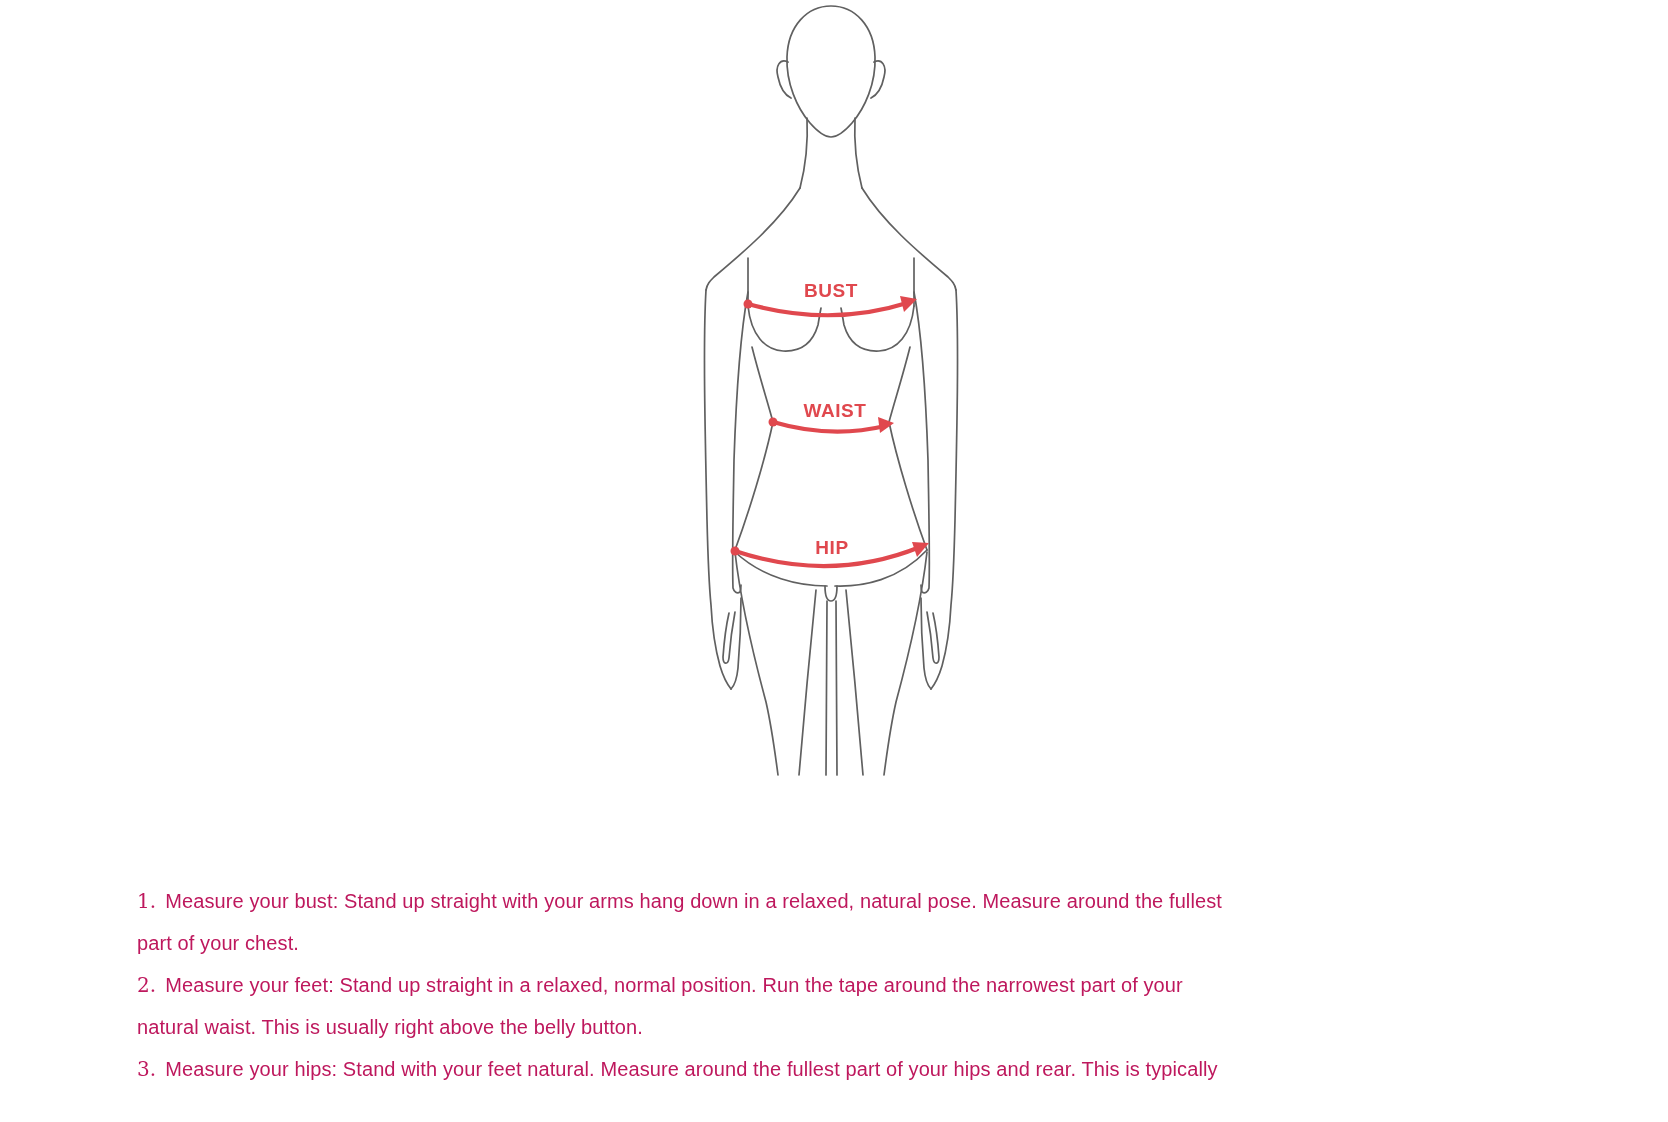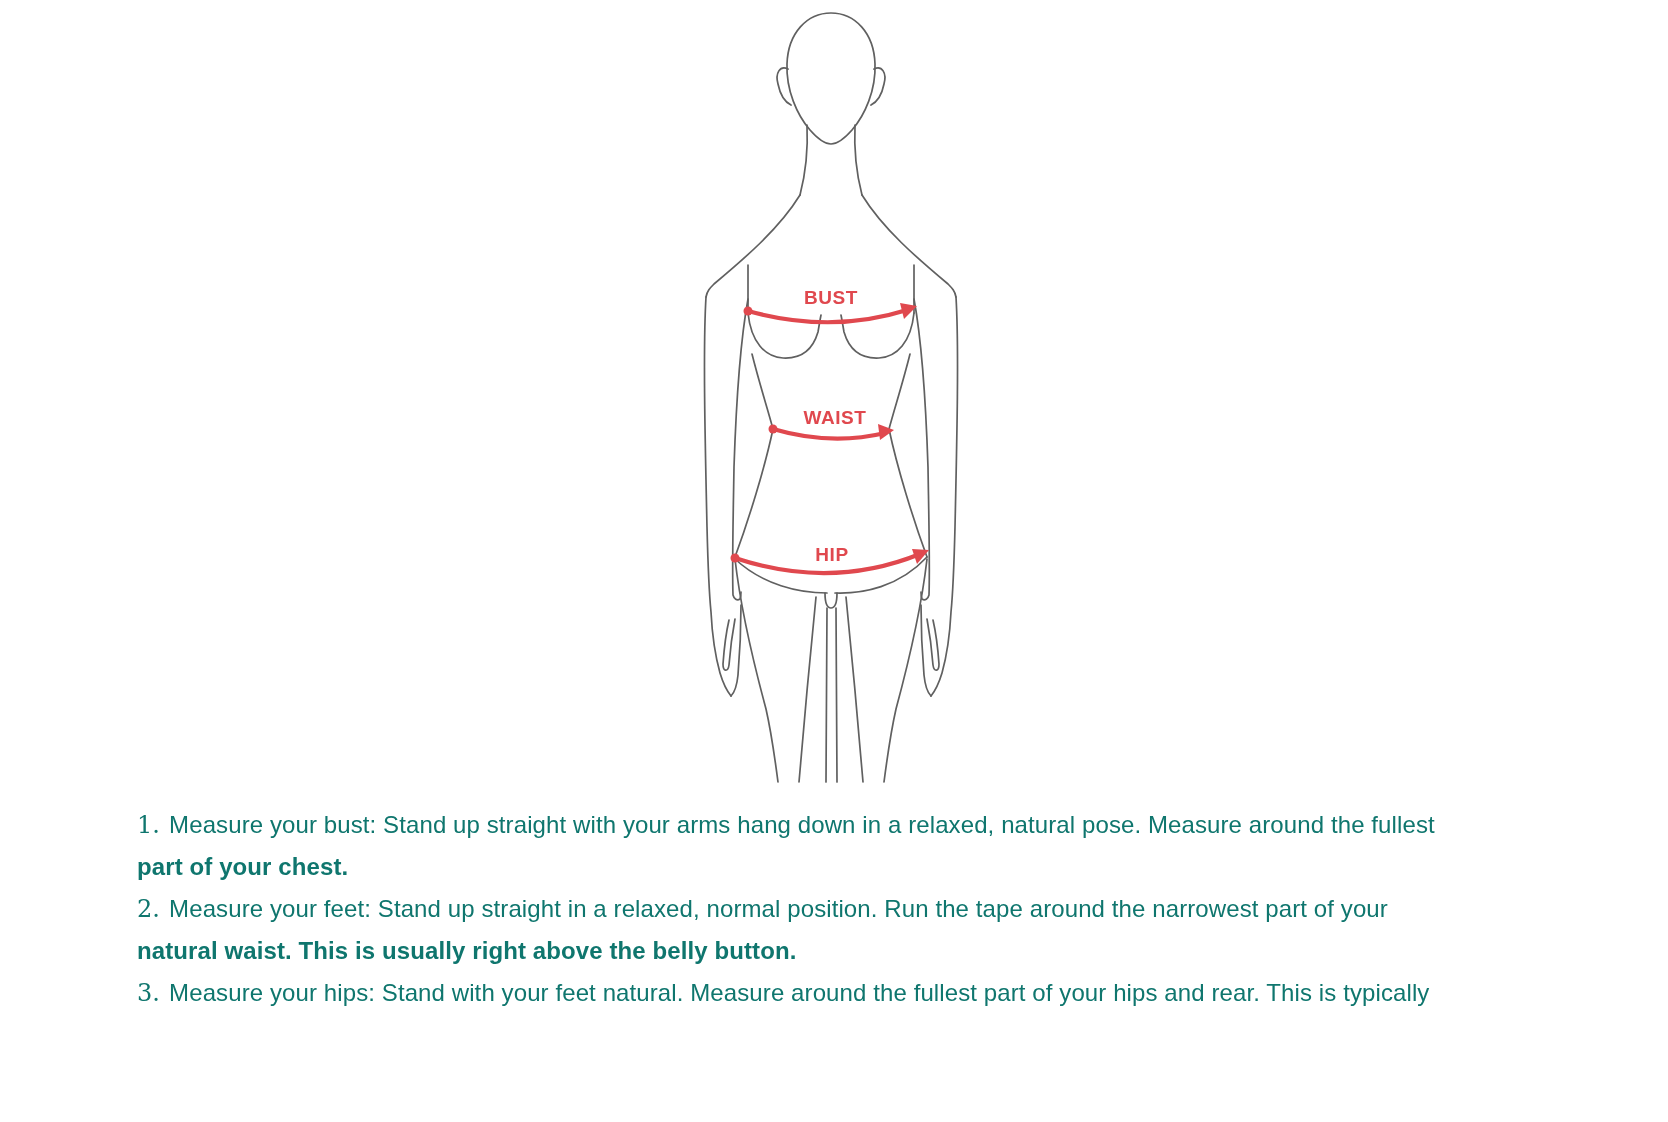--- a/index.html
+++ b/index.html
@@ -13,47 +13,47 @@
   }
   .page {
     position: relative;
     width: 1668px;
     height: 1122px;
     background: #ffffff;
   }
   .figure-wrap {
     position: absolute;
     left: 661px;
-    top: 7px;
+    top: 0;
     width: 340px;
     height: 780px;
   }
   .figure-wrap svg { display: block; overflow: visible; }
   .measure-label {
     font-family: "Liberation Sans", sans-serif;
     font-size: 19px;
     font-weight: bold;
     letter-spacing: 0.6px;
   }
   .instructions {
     position: absolute;
     left: 137px;
-    top: 804px;
+    top: 880px;
     width: 1480px;
-    font-size: 24px;
+    font-size: 20px;
     line-height: 42px;
-    color: #0f766e;
+    color: #be185d;
     letter-spacing: 0.1px;
   }
   .instruction { margin: 0; padding: 0; }
   .instruction .num {
     font-family: "DejaVu Serif", "Liberation Serif", serif;
     margin-right: 9px;
   }
-  .instruction .line2 { display: block; font-weight: bold; }
+  .instruction .line2 { display: block; }
 </style>
 </head>
 <body>
 
 <div class="page">
 
   <div class="figure-wrap">
     <svg width="340" height="780" viewBox="0 0 340 780" xmlns="http://www.w3.org/2000/svg">
 
       <g fill="none" stroke="#4f4f4f" stroke-width="1.7" stroke-linecap="round" stroke-linejoin="round" opacity="0.9">

